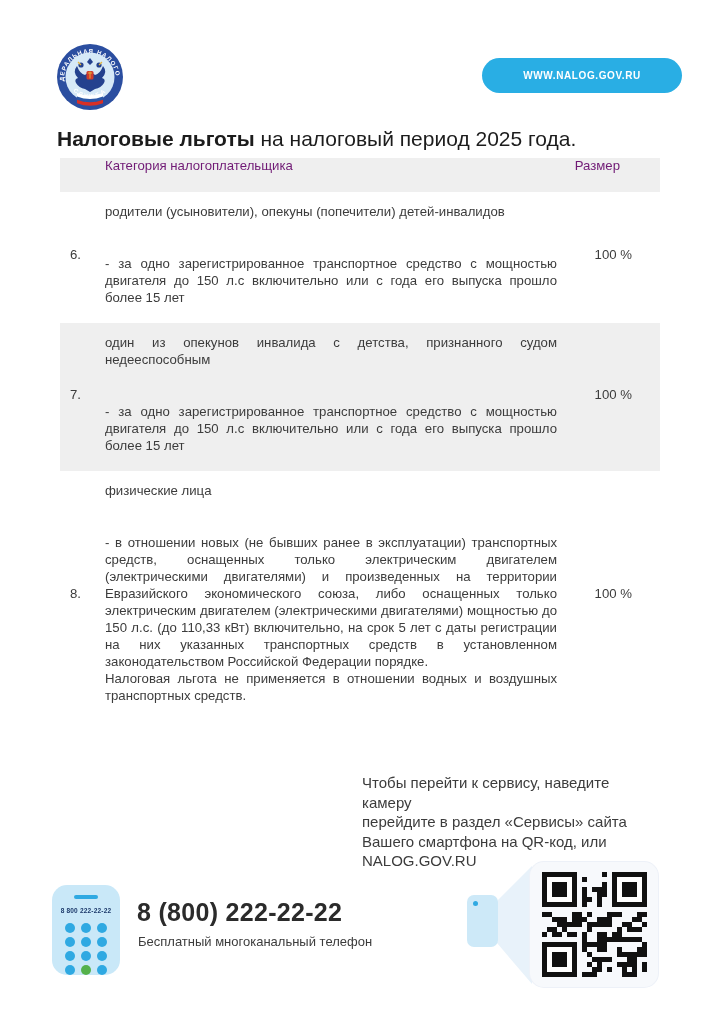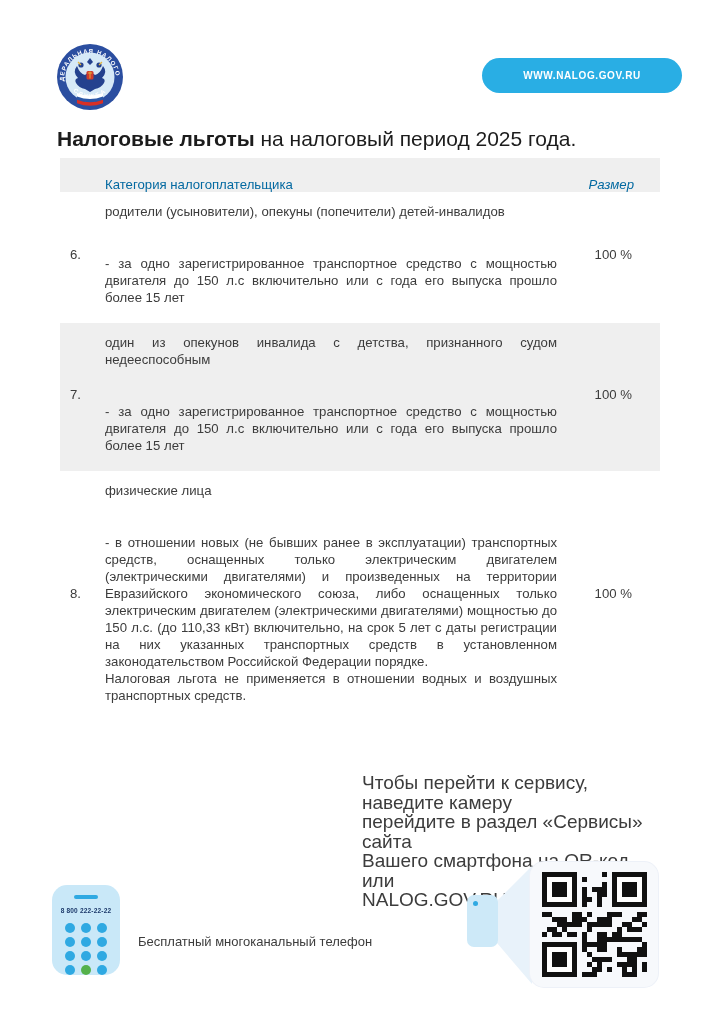--- a/index.html
+++ b/index.html
@@ -19,32 +19,32 @@
   .site-pill{position:absolute;left:482px;top:58px;width:200px;height:35px;border-radius:18px;
     background:var(--accent-blue);color:#fff;font-size:10px;font-weight:700;letter-spacing:.6px;
     display:flex;align-items:center;justify-content:center;cursor:pointer;}
 
   
   .title{position:absolute;left:57px;top:127px;font-size:21px;color:var(--heading-ink);}
   .title b{font-weight:700;}
 
   
   .tbl{position:absolute;left:60px;top:158px;width:600px;font-size:13.2px;color:var(--text-dark);}
-  .tbl-head{display:flex;align-items:flex-end;height:34px;background:var(--band-gray);color:#0369a1;}
+  .tbl-head{display:flex;align-items:flex-start;height:34px;background:var(--band-gray);color:#701a75;}
   .tbl-head .col-cat{padding-left:45px;flex:1;}
-  .tbl-head .col-size{padding-right:26px;font-style:italic;}
+  .tbl-head .col-size{padding-right:40px;}
   .t-row{display:flex;padding:11px 0 17px 0;line-height:17px;}
   .t-row.shaded{background:var(--band-gray);}
   .row-num{width:45px;padding-left:10px;display:flex;align-items:center;}
   .row-text{width:452px;text-align:justify;}
   .row-text p.spaced{margin-top:35px;}
   .row-size{flex:1;display:flex;align-items:center;justify-content:flex-end;padding-right:28px;}
 
   
-  .qr-instruction{position:absolute;left:362px;top:773px;width:300px;font-size:19px;
+  .qr-instruction{position:absolute;left:362px;top:773px;width:300px;font-size:15px;
     line-height:19.5px;color:var(--text-dark);}
 
   
   .phone-icon{position:absolute;left:52px;top:885px;width:68px;height:90px;border-radius:15px;
     background:var(--phone-light);display:flex;flex-direction:column;align-items:center;}
   .speaker{width:24px;height:4px;border-radius:2px;background:var(--dot-blue);margin-top:10px;}
   .phone-mini-label{font-size:6.5px;font-weight:700;color:var(--navy);margin-top:8px;letter-spacing:.2px;}
   .keypad{display:grid;grid-template-columns:repeat(3,10px);gap:4px 6px;margin-top:9px;}
   .keypad .dot{width:10px;height:10px;border-radius:50%;background:var(--dot-blue);}
   .keypad .dot.green{background:var(--dot-green);}
@@ -158,20 +158,21 @@
         <span class="dot"></span>
         <span class="dot"></span>
         <span class="dot"></span>
         <span class="dot"></span>
         <span class="dot"></span>
         <span class="dot"></span>
         <span class="dot green"></span>
         <span class="dot"></span>
       </div>
   </div>
+  <div class="phone-number">8 (800) 222-22-22</div>
   <div class="phone-desc">
     <div>Бесплатный многоканальный телефон</div>
   </div>
 
   <div class="mini-phone">
       <span class="cam"></span>
     </div>
   <div class="qr-card">
     <svg width="105" height="105" viewBox="0 0 21 21" shape-rendering="crispEdges">
         <rect x="12" y="0" width="1" height="1" fill="#111"></rect>

